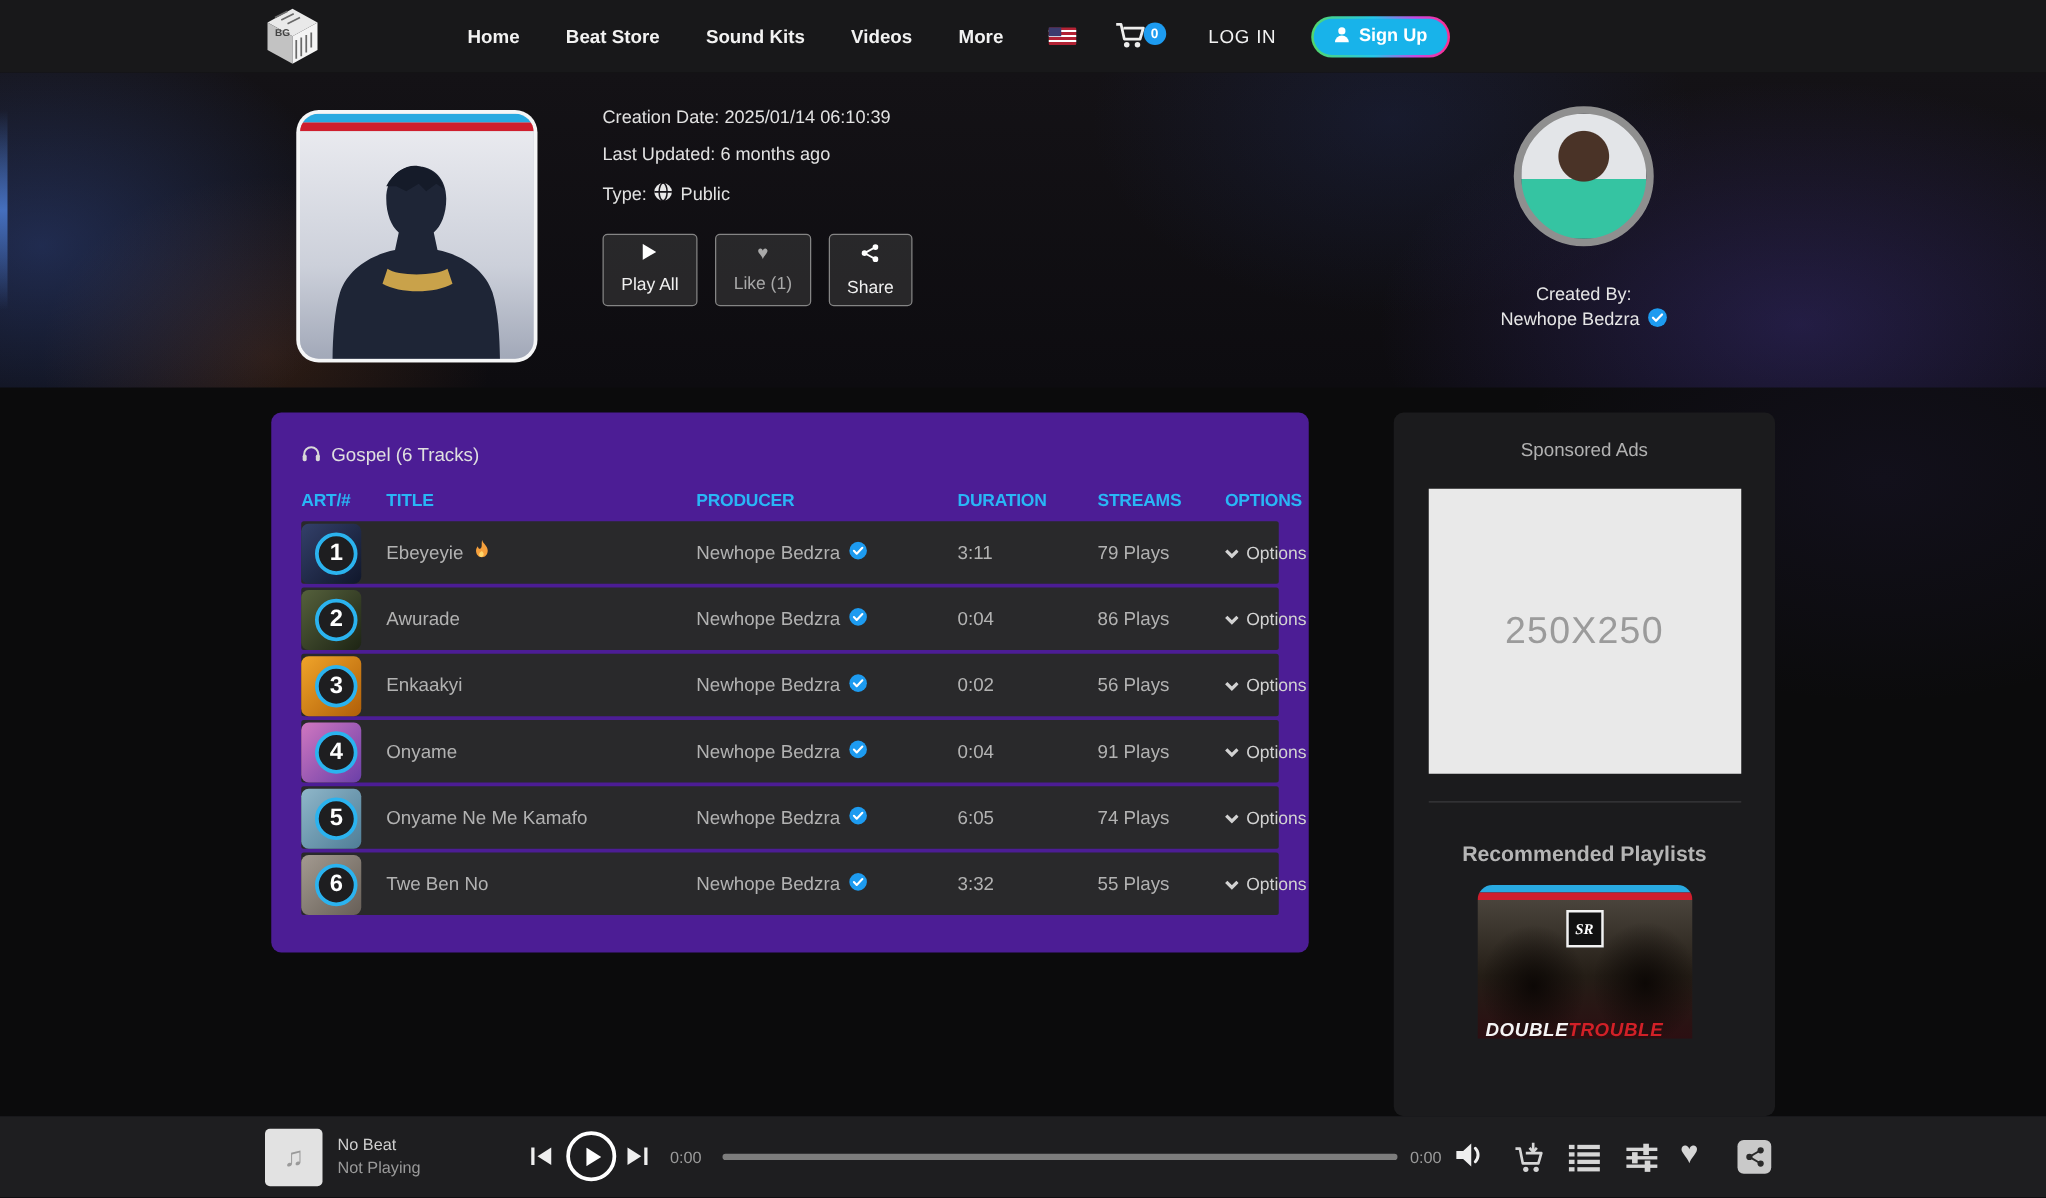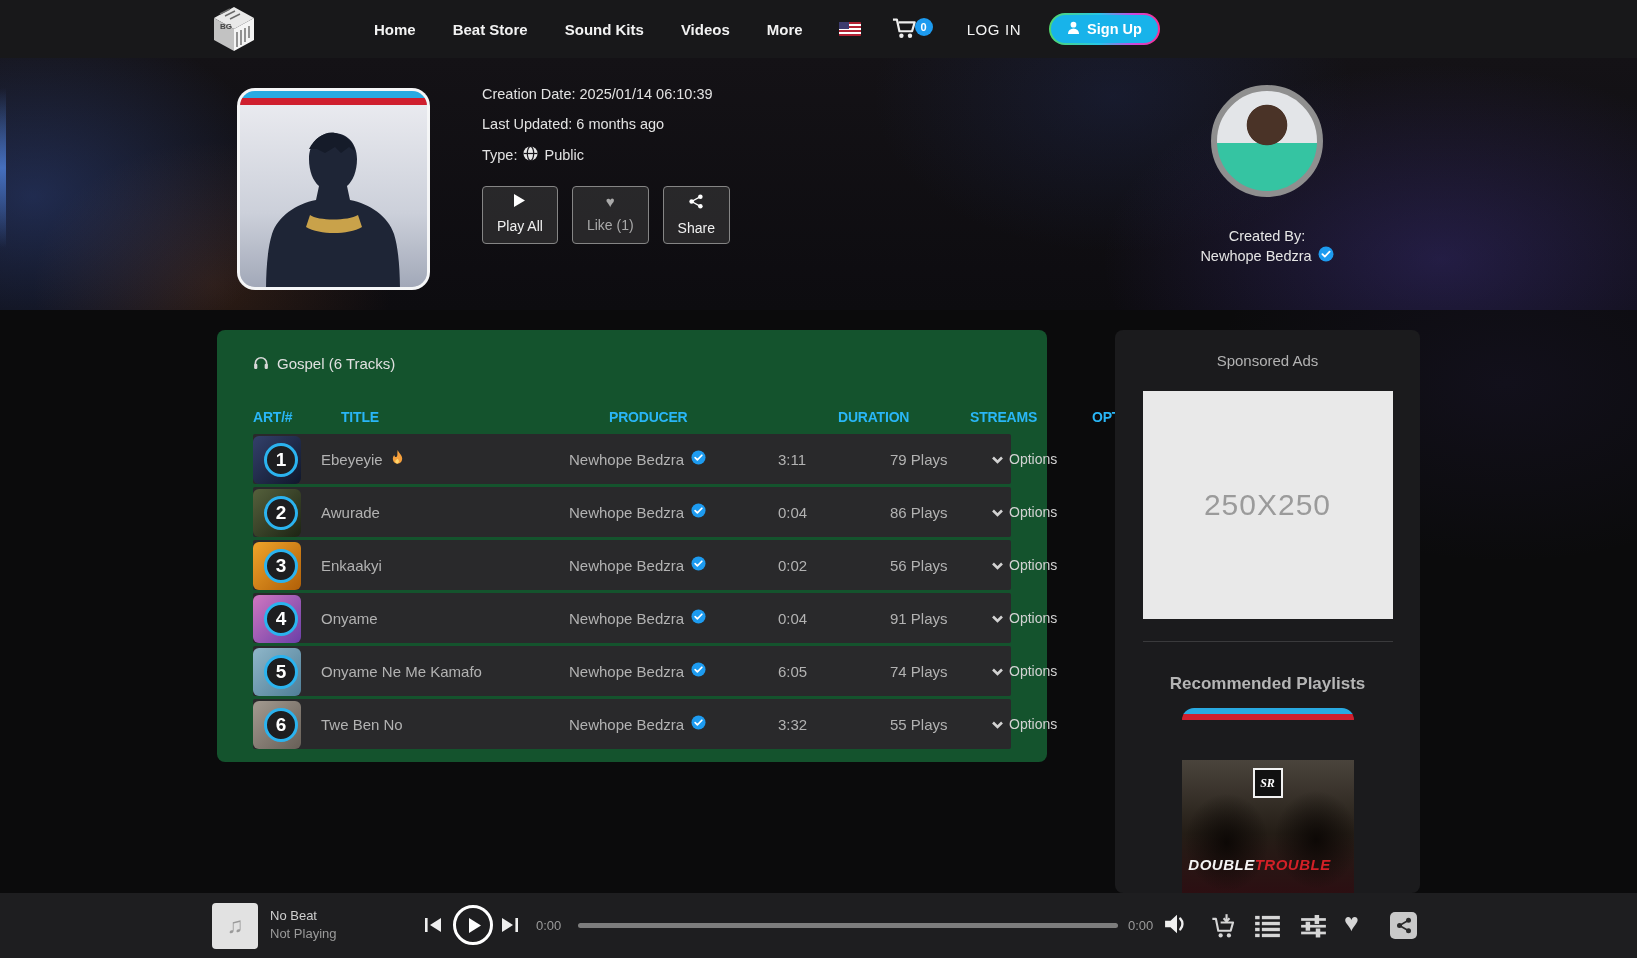--- a/index.html
+++ b/index.html
@@ -45,46 +45,46 @@
   .hbtn.like{color:#a9a9a9;}
   .hbtn .heart-glyph{color:#a9a9a9;font-size:15px;line-height:1;}
   .creator{position:absolute;left:1155px;top:20px;width:224px;text-align:center;}
   .avatar{width:112px;height:112px;margin:7px auto 0;border-radius:50%;border:6px solid #8f8f8f;cursor:pointer;
     background:
       radial-gradient(circle at 50% 34%, #4a3327 0 24%, transparent 25%),
       linear-gradient(180deg,#e3e5e8 0 52%, #35c4a2 52%);}
   .created-by{margin-top:30px;color:#e6e6e6;font-size:14.5px;line-height:19px;}
   .creator-name{color:#e6e6e6;font-size:14.5px;display:flex;align-items:center;justify-content:center;gap:6px;}
   
-  .tracks-card{position:absolute;left:217px;top:330px;width:830px;height:432px;background:#14532d;border-radius:8px;padding:24px 36px 0;}
+  .tracks-card{position:absolute;left:217px;top:330px;width:830px;height:432px;background:#4c1d95;border-radius:8px;padding:24px 24px 0;}
   .tracks-heading{display:flex;align-items:center;gap:8px;color:#e0e0e0;font-size:15px;}
-  .thead{display:grid;grid-template-columns:68px 248px 209px 112px 102px 76px;margin-top:36px;color:#29b6f6;font-size:14px;font-weight:bold;letter-spacing:-0.2px;gap:20px;}
+  .thead{display:grid;grid-template-columns:68px 248px 209px 112px 102px 76px;margin-top:18px;color:#29b6f6;font-size:14px;font-weight:bold;letter-spacing:-0.2px;}
   .rows{margin-top:9px;}
   .trow{display:grid;grid-template-columns:68px 248px 209px 112px 102px 76px;align-items:center;height:50px;margin-bottom:3px;background:#29292b;border-radius:2px;cursor:pointer;}
   .art{width:48px;height:48px;border-radius:6px;margin-top:1px;display:flex;align-items:center;justify-content:center;overflow:hidden;}
   .num{width:34px;height:34px;margin-left:8px;border-radius:50%;background:#1e1e20;border:3px solid #2bb3ef;color:#fff;font-size:19px;font-weight:bold;display:flex;align-items:center;justify-content:center;}
   .t-title-wrap{display:flex;align-items:center;gap:7px;color:#b2b2b2;font-size:15px;}
   .t-producer{display:flex;align-items:center;gap:7px;color:#b2b2b2;font-size:15px;}
   .t-duration,.t-streams{color:#b2b2b2;font-size:15px;}
   .t-options{display:flex;align-items:center;gap:6px;color:#d2d2d2;font-size:14px;cursor:pointer;}
   
   .sidebar{position:absolute;left:1115px;top:330px;width:305px;height:563px;background:#1b1b1d;border-radius:8px;padding-top:22px;overflow:hidden;}
   .sp-title{text-align:center;color:#b2b2b2;font-size:15px;}
   .ad-box{width:250px;height:228px;margin:22px auto 0;background:#e9e9e9;display:flex;align-items:center;justify-content:center;}
   .ad-box span{color:#9b9b9b;font-size:30px;letter-spacing:1px;}
   .sb-divider{width:250px;border:0;border-top:1px solid #3a3a3c;margin:22px auto 0;}
   .rec-title{text-align:center;color:#b5b5b5;font-size:17px;font-weight:bold;margin-top:32px;}
   .album{width:172px;margin:14px auto 0;border-radius:12px 12px 0 0;overflow:hidden;cursor:pointer;}
   .album .stripe-b{height:6px;background:#29aae1;border-radius:12px 12px 0 0;}
   .album .stripe-r{height:6px;background:#cf1f2e;}
-  .album .aphoto{height:133px;position:relative;
+  .album .aphoto{height:111px;position:relative;
     background:
       radial-gradient(60px 70px at 26% 62%, rgba(10,6,4,.9), transparent 70%),
       radial-gradient(60px 70px at 78% 60%, rgba(10,6,4,.9), transparent 70%),
-      linear-gradient(180deg,#4a443c 0%,#241d16 55%,#2c0f12 100%); margin-top: 40px;}
+      linear-gradient(180deg,#4a443c 0%,#241d16 55%,#2c0f12 100%);}
   .sr-badge{position:absolute;left:50%;top:8px;transform:translateX(-50%);width:30px;height:30px;background:#111;border:2px solid #f2f2f2;color:#fff;font-family:"Liberation Serif",serif;font-style:italic;font-weight:bold;font-size:12px;display:flex;align-items:center;justify-content:center;}
   .album-title{position:absolute;left:0;right:16px;top:96px;text-align:center;font-style:italic;font-weight:bold;font-size:15px;letter-spacing:.5px;}
   .album-title .w{color:#f4f4f4;}
   .album-title .r{color:#d22027;}
   
   .player{position:absolute;left:0;top:893px;width:1637px;height:65px;background:#1e1e20;z-index:40;}
   .p-thumb{position:absolute;left:212px;top:10px;width:46px;height:46px;border-radius:4px;background:#e2e2e2;display:flex;align-items:center;justify-content:center;color:#9a9a9a;font-size:22px;}
   .p-meta{position:absolute;left:270px;top:14px;font-size:13px;line-height:18px;}
   .p-meta .t1{color:#cfcfcf;}
   .p-meta .t2{color:#9a9a9a;}

